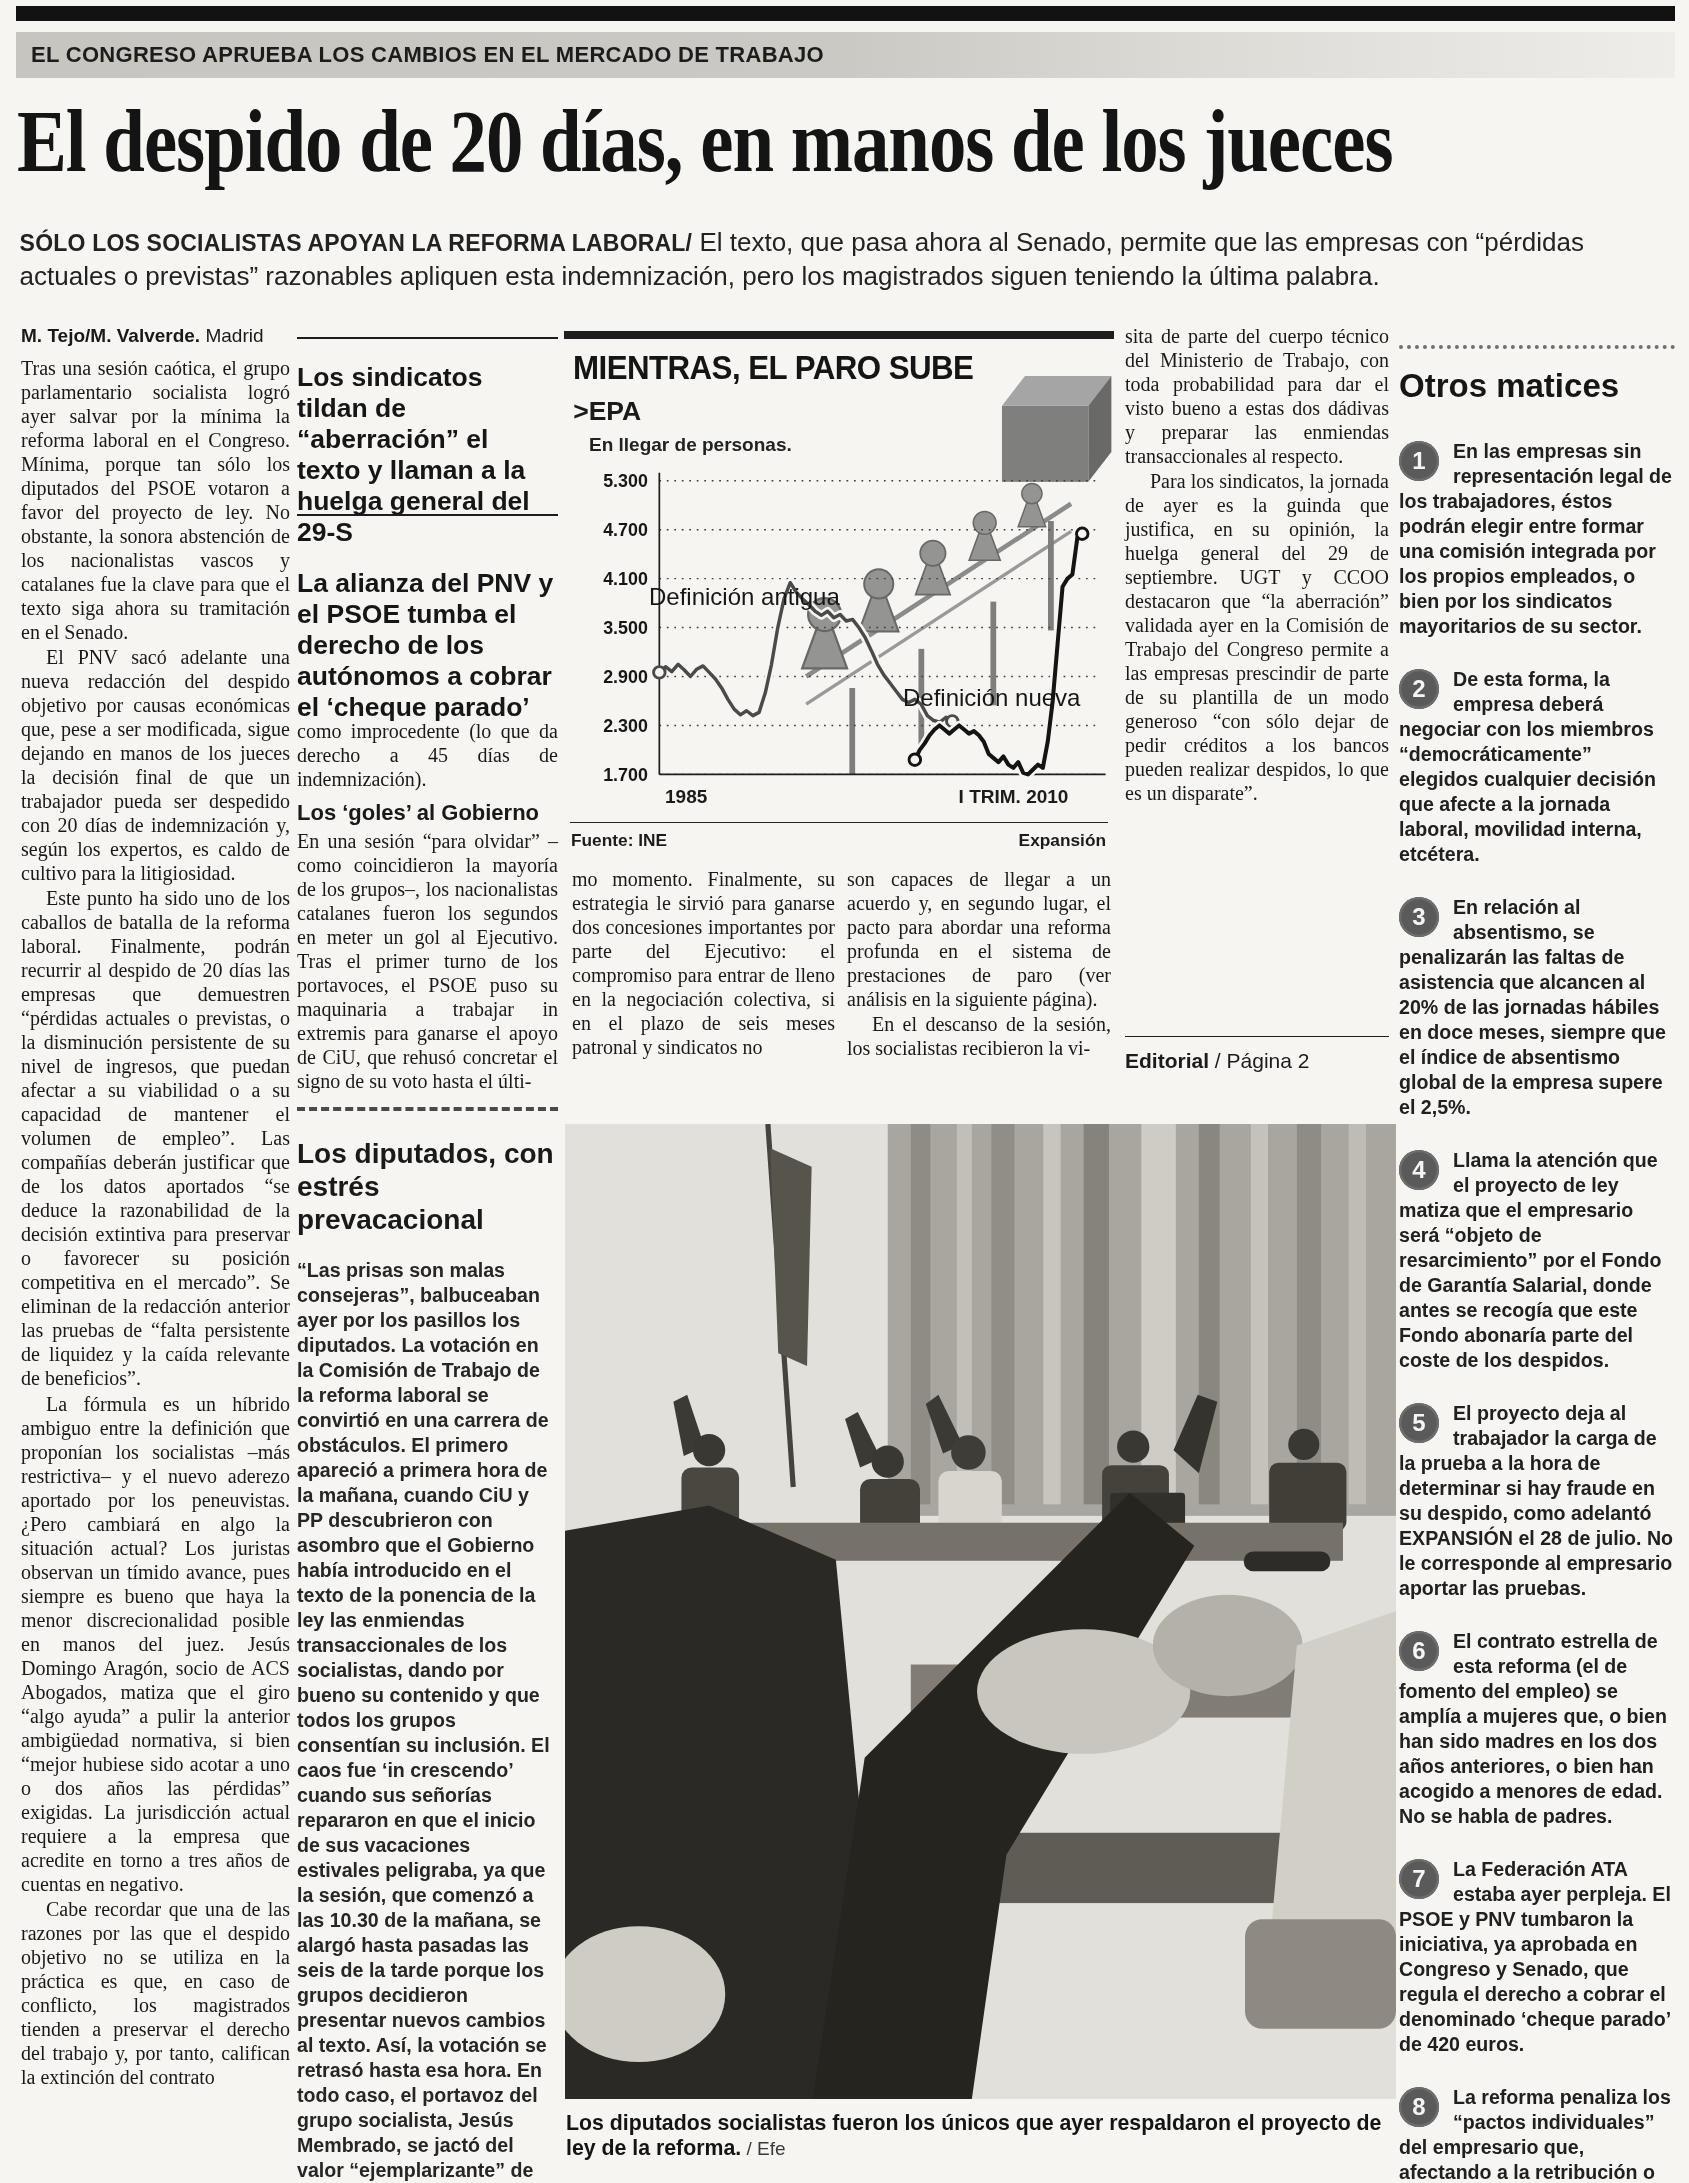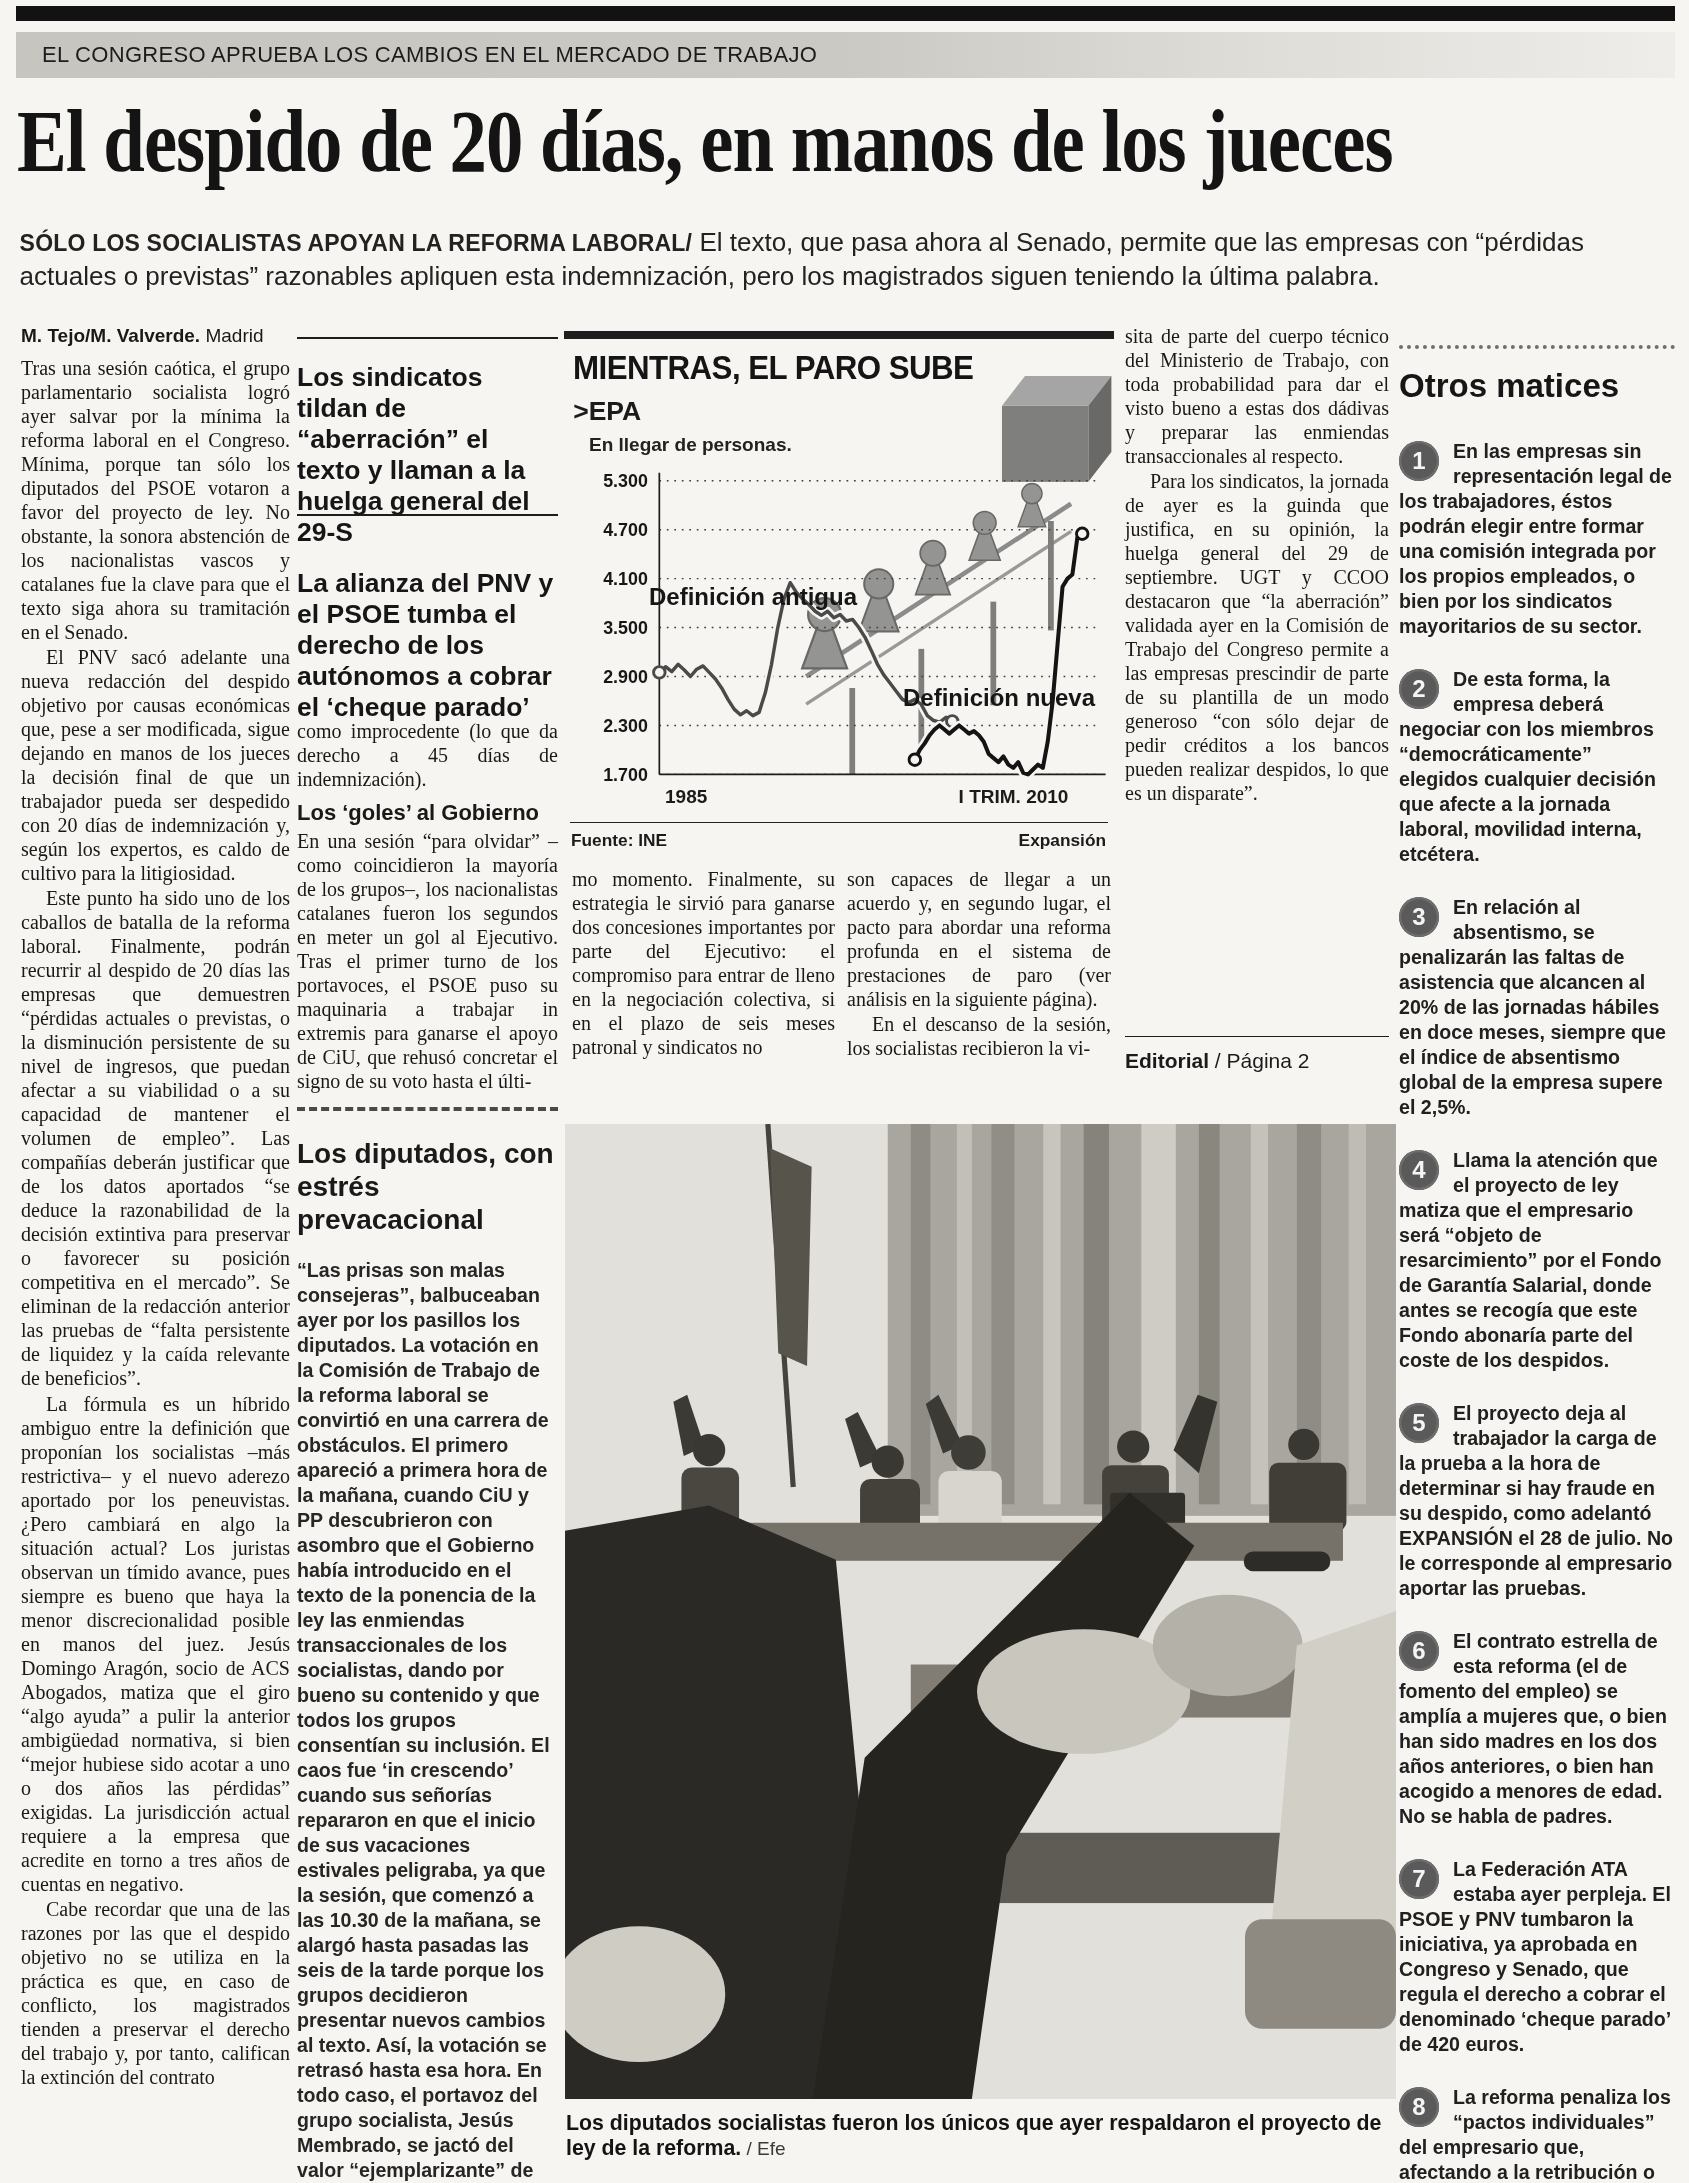--- a/index.html
+++ b/index.html
@@ -2,21 +2,21 @@
 <html style="font-size:9.2px"><head>
 <meta charset="utf-8">
 <style>
   html,body{margin:0;padding:0;background:#ffffff;}
   .page{position:relative;width:1690px;height:2183px;background:#f6f5f1;font-family:"Liberation Sans",sans-serif;color:#1b1b1b;overflow:hidden;}
   .abs{position:absolute;}
   
   .topbar{left:16px;top:5.8px;width:1659px;height:15px;background:#121212;}
   .kicker-band{left:16px;top:32px;width:1659px;height:46px;
     background:linear-gradient(90deg,#c7c5c0 0%,#cbc9c4 50%,#dddbd6 72%,#eeede9 100%);}
-  .kicker{padding-left:26px;line-height:46px;font-size:22px;font-weight:400;letter-spacing:0.3px;color:#1c1c1c;}
+  .kicker{padding-left:15px;line-height:46px;font-size:22px;font-weight:700;letter-spacing:0.3px;color:#1c1c1c;}
   .headline{left:17.3px;top:91px;width:1671px;white-space:nowrap;}
   .headline span{display:inline-block;transform:scaleX(.85);transform-origin:left top;
     font-family:"Liberation Serif",serif;font-weight:700;font-size:88px;letter-spacing:-1.2px;color:#141414;}
   .deck{left:19.6px;top:226px;width:1660px;font-size:26px;line-height:33px;color:#222;}
   .deck .lead{font-weight:700;font-size:23px;letter-spacing:0.2px;}
   
   .serifcol{font-family:"Liberation Serif",serif;font-size:20px;line-height:24px;text-align:justify;color:#191919;}
   .serifcol p{margin:0;}
   .serifcol p + p{text-indent:25px;margin-top:1.2px;}
   .byline{font-family:"Liberation Sans",sans-serif;font-size:19px;margin-bottom:8px;text-align:left;}
@@ -26,21 +26,21 @@
   .c2head{font-size:26.5px;line-height:31px;font-weight:700;color:#161616;}
   .subhead{font-size:22px;font-weight:700;font-family:"Liberation Sans",sans-serif;margin:10.4px 0 3.5px 0;text-align:left;}
   .dotrule{border-top:4px dashed #4a4a4a;}
   .boxtitle{font-size:28px;line-height:33px;font-weight:700;color:#1a1a1a;}
   .boxbody{font-size:19.6px;line-height:25px;font-weight:700;color:#262626;text-align:left;}
   
   .chart-topbar{background:#1e1e1e;height:8px;}
   .chart-title span{display:inline-block;transform:scaleX(.92);transform-origin:left top;font-size:34px;font-weight:700;letter-spacing:-0.6px;color:#151515;}
   .chart-tag{font-size:26.5px;font-weight:700;}
   .chart-sub{font-size:19px;font-weight:700;color:#222;}
-  .series-label{font-size:24px;font-weight:700;color:#161616;}
+  .series-label{font-size:24px;font-weight:400;color:#161616;}
   .xlab{font-size:19px;font-weight:700;}
   .chart-footrule{border-top:1.7px solid #222;}
   .chart-src{font-size:17.3px;font-weight:700;}
   
   .editorial{font-size:21px;}
   .editorial b{font-weight:700;}
   
   .om-title{font-size:33px;font-weight:700;color:#161616;}
   .om-item{font-size:19.6px;line-height:25px;font-weight:700;color:#202020;margin-bottom:28px;text-align:left;}
   .om-num{float:left;width:40px;height:40px;border-radius:50%;background:#5a5a5a;color:#f5f5f5;

